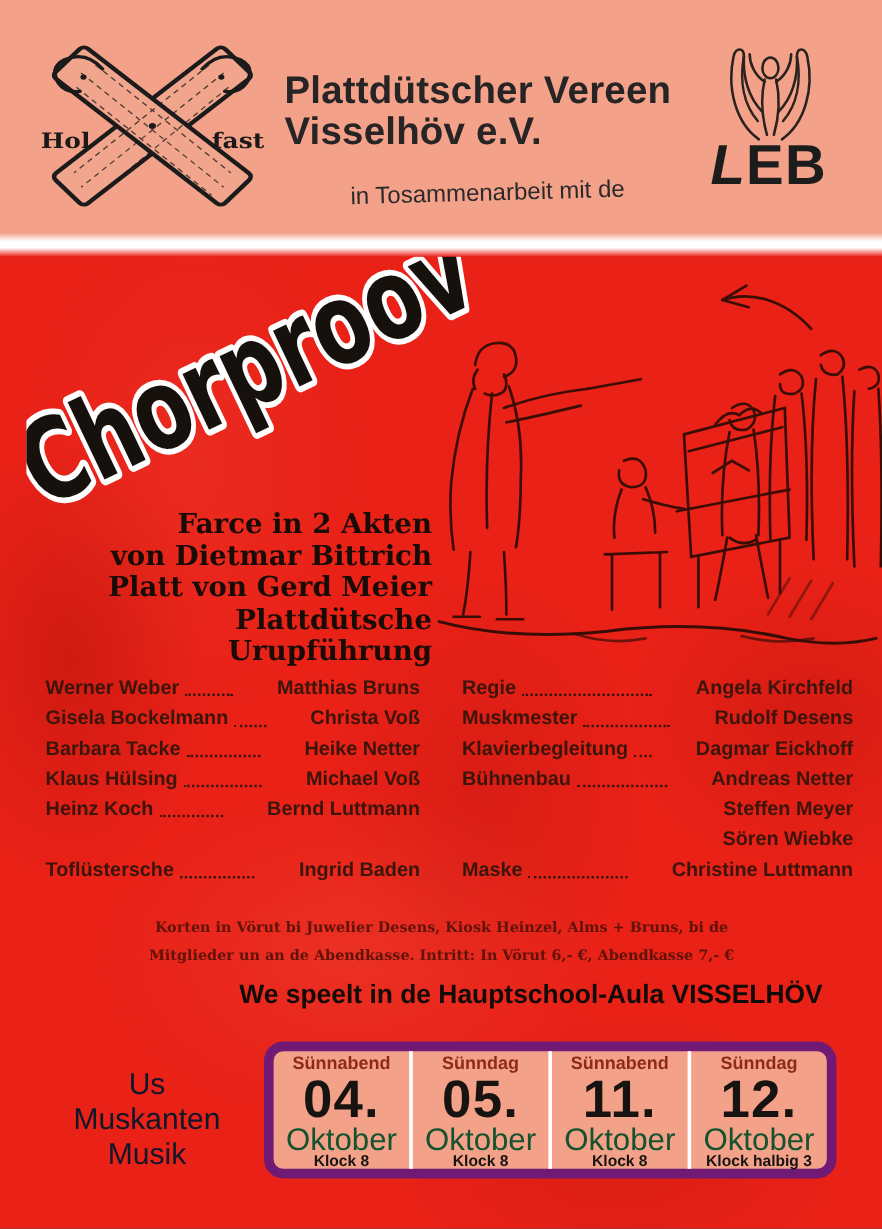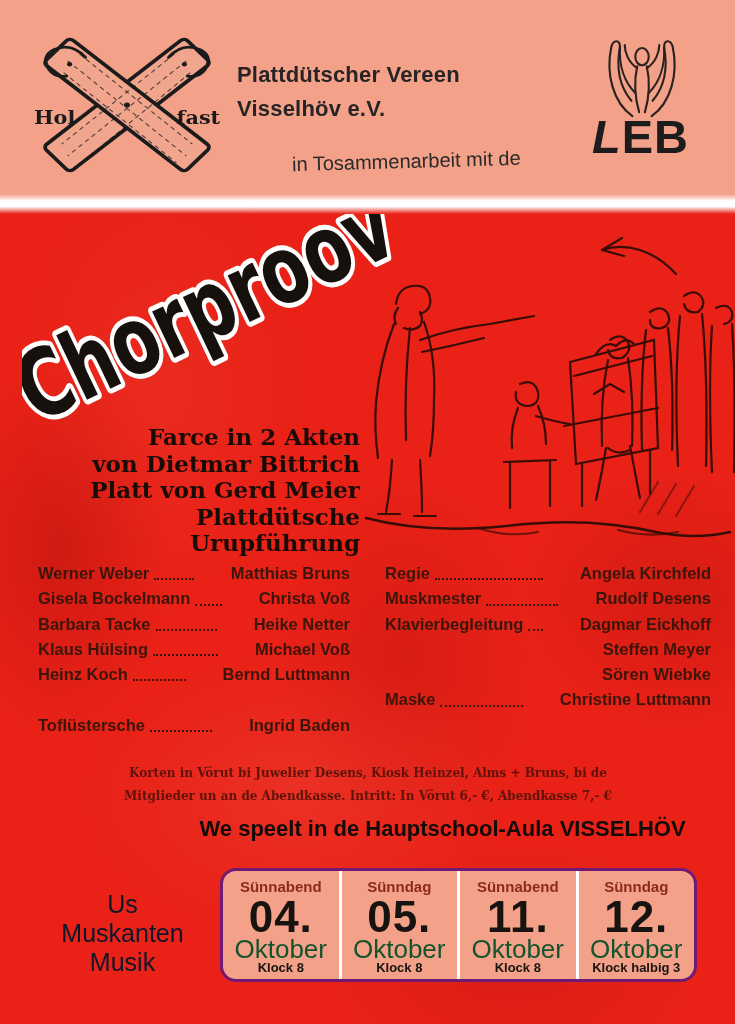--- a/index.html
+++ b/index.html
@@ -1,20 +1,20 @@
 <!DOCTYPE html>
 <html style="--salmon: #f3a189; --red: #e92117; --cast-ink: #3c150a; --maroon: #5f1309; --day-red: #8d2a1c;"><head>
 <meta charset="utf-8">
 <style>
   html,body{margin:0;padding:0;background:#555;}
   .poster{position:relative;width:735px;height:1024px;overflow:hidden;background:var(--red,#e92117);font-family:"Liberation Sans",sans-serif;}
   
   .header{position:absolute;top:0;left:0;right:0;height:202px;background:var(--salmon,#f3a189);}
   .strip{position:absolute;top:194px;left:0;right:0;height:20px;background:linear-gradient(to bottom,var(--salmon,#f3a189),#fff 35%,#fff 62%,var(--red,#e92117));z-index:3;}
-  .org{position:absolute;left:237px;top:58px;font-weight:bold;font-size:22px;line-height:34px;color:#262424;letter-spacing:.2px;}
+  .org{position:absolute;left:237px;top:58px;font-weight:bold;font-size:32px;line-height:34px;color:#262424;letter-spacing:.2px;}
   .coop{position:absolute;left:292px;top:150px;font-size:20px;color:#2b2a2a;transform:rotate(-1.6deg);}
   .leb-text{position:absolute;left:592px;top:113px;font-weight:bold;font-size:47px;line-height:48px;color:#1c1c1c;letter-spacing:1px;}
   .leb-text::first-letter{font-style:italic;}
   .logo-svg{position:absolute;left:28px;top:20px;}
   .leb-svg{position:absolute;left:590px;top:24px;}
   .logo-word{font-family:"DejaVu Serif",serif;font-weight:bold;font-size:21px;fill:#1a1a1a;}
   
   .texture{position:absolute;left:0;top:206px;width:735px;height:818px;z-index:1;pointer-events:none;
     background:
       radial-gradient(ellipse 160px 260px at 8% 42%, rgba(140,10,5,.28), transparent 70%),
@@ -36,21 +36,21 @@
   .cast-row{display:flex;height:25.3px;line-height:25.3px;}
   .cast-role{white-space:nowrap;}
   .cast-leader{flex:1 1 auto;align-self:flex-end;margin:0 5px 6px;border-bottom:2px dotted var(--cast-ink,#3c150a);}
   .cast-role:empty + .cast-leader{visibility:hidden;}
   .cast-actor{white-space:nowrap;margin-left:32px;}
   
   .tickets{position:absolute;left:22px;top:762px;width:692px;text-align:center;font-family:"DejaVu Serif",serif;font-weight:bold;font-size:12px;line-height:23px;color:var(--maroon,#5f1309);}
   .venue{position:absolute;left:170px;top:816px;width:545px;text-align:center;font-weight:bold;font-size:22px;color:#120b07;}
   
   .music{position:absolute;left:30px;top:870px;width:185px;text-align:center;font-weight:normal;font-size:25px;line-height:29px;color:#0f172a;margin-top:20px;}
-  .datebox{position:absolute;left:220px;top:868px;width:477px;height:114px;background:var(--salmon,#f3a189);border:3px solid #701a75;border-radius:16px;display:flex;box-sizing:border-box;}
+  .datebox{position:absolute;left:220px;top:868px;width:477px;height:114px;background:var(--salmon,#f3a189);border:8px solid #701a75;border-radius:16px;display:flex;box-sizing:border-box;}
   .date-cell{flex:1;display:flex;flex-direction:column;align-items:center;justify-content:center;padding-top:2px;}
   .date-cell + .date-cell{border-left:3px solid #fff;justify-content:center;}
   .date-day{font-weight:bold;font-size:15px;line-height:18px;color:var(--day-red,#8d2a1c);}
   .date-num{font-weight:bold;font-size:44px;line-height:42px;color:#171310;letter-spacing:1px;}
   .date-month{font-weight:normal;font-size:26px;line-height:22px;color:#14532d;}
   .date-time{font-weight:bold;font-size:13px;line-height:15px;color:#171310;}
 </style>
 </head>
 <body>
 
@@ -228,20 +228,25 @@
           <span class="cast-leader"></span>
           <span class="cast-actor">Rudolf Desens</span>
         </div>
 
         <div class="cast-row">
           <span class="cast-role">Klavierbegleitung</span>
           <span class="cast-leader"></span>
           <span class="cast-actor">Dagmar Eickhoff</span>
         </div>
 
+        <div class="cast-row">
+          <span class="cast-role">Bühnenbau</span>
+          <span class="cast-leader"></span>
+          <span class="cast-actor">Andreas Netter</span>
+        </div>
 
         <div class="cast-row">
           <span class="cast-role"></span>
           <span class="cast-leader"></span>
           <span class="cast-actor">Steffen Meyer</span>
         </div>
 
         <div class="cast-row">
           <span class="cast-role"></span>
           <span class="cast-leader"></span>

